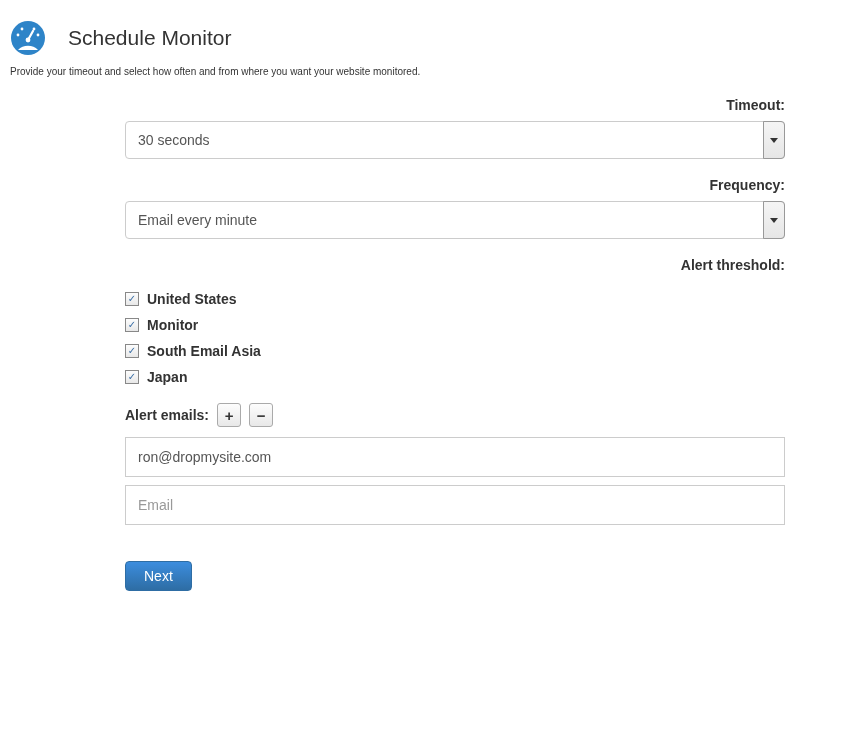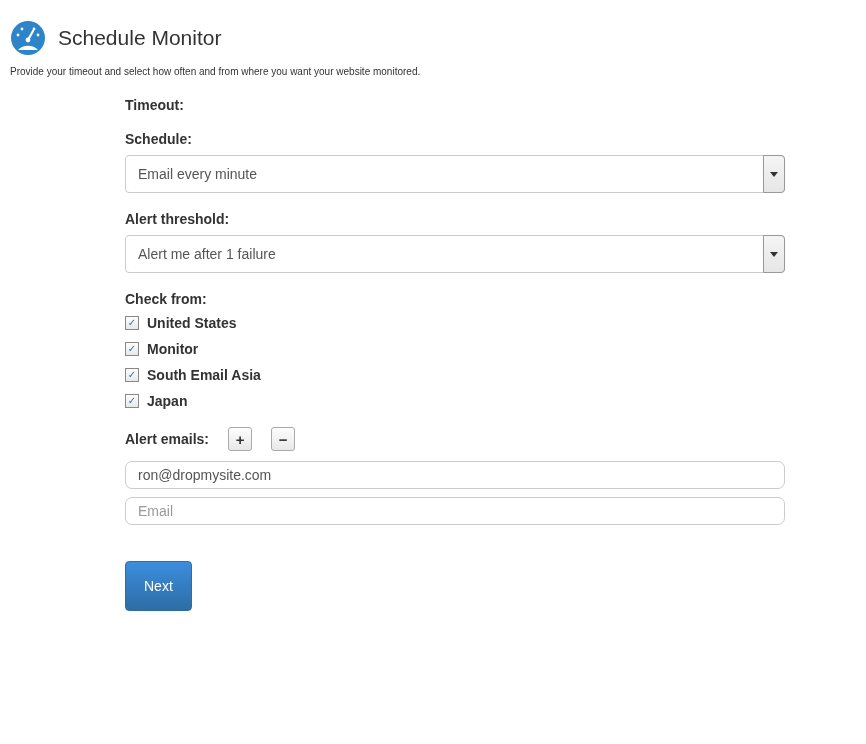--- a/index.html
+++ b/index.html
@@ -7,21 +7,21 @@
     font-family: "Helvetica Neue", Helvetica, Arial, sans-serif;
     font-size: 14px;
     color: #333;
     margin: 0;
     padding: 20px 10px;
     background: #fff;
   }
   .header {
     display: flex;
     align-items: center;
-    gap: 12px;
+    gap: 22px;
     margin-bottom: 10px;
   }
   .gauge-icon {
     width: 36px;
     height: 36px;
   }
   h1 {
     font-size: 21px;
     font-weight: 500;
     margin: 0;
@@ -38,20 +38,21 @@
   }
   .form-group {
     margin-bottom: 18px;
   }
   .form-label {
     display: block;
     font-weight: 700;
     font-size: 14px;
     margin-bottom: 8px;
     color: #333;
+    text-align: right;
   }
   .select-wrap {
     position: relative;
     width: 100%;
   }
   .select {
     width: 100%;
     height: 38px;
     padding: 6px 12px;
     font-size: 14px;
@@ -103,21 +104,21 @@
     color: #3a6ea5;
     line-height: 1;
   }
   .check-label {
     font-weight: 700;
     font-size: 14px;
   }
   .inline-label-row {
     display: flex;
     align-items: center;
-    gap: 19px;
+    gap: 8px;
     margin-bottom: 10px;
   }
   .inline-label {
     font-weight: 700;
     font-size: 14px;
   }
   .icon-btn {
     width: 24px;
     height: 24px;
     border: 1px solid #aaa;
@@ -126,38 +127,38 @@
     display: inline-flex;
     align-items: center;
     justify-content: center;
     font-size: 15px;
     font-weight: 700;
     color: #333;
     cursor: pointer;
   }
   .text-input {
     width: 100%;
-    height: 28px;
+    height: 40px;
     padding: 6px 12px;
     font-size: 14px;
     color: #555;
     background: #fff;
     border: 1px solid #ccc;
-    border-radius: 7px;
+    border-radius: 0;
     margin-bottom: 8px;
   }
   .text-input::placeholder {
     color: #999;
   }
   .btn-primary {
     background: #337ab7;
     background: linear-gradient(#3c8dde, #2e6da4);
     border: 1px solid #2e6da4;
     color: #fff;
-    padding: 16px 18px;
+    padding: 6px 18px;
     font-size: 14px;
     border-radius: 4px;
     cursor: pointer;
     margin-top: 10px;
   }
 </style>
 </head>
 <body>
 
 <div class="header">
@@ -175,40 +176,39 @@
   </span>
   <h1>Schedule Monitor</h1>
 </div>
 
 <p class="description">Provide your timeout and select how often and from where you want your website monitored.</p>
 
 <div class="form">
 
   <div class="form-group">
     <label class="form-label">Timeout:</label>
-  </div>
-
-  <div class="form-group">
-    <label class="form-label">Schedule:</label>
+    <div class="select-wrap">
+      <div class="select">30 seconds</div>
+      <div class="select-arrow"></div>
+    </div>
+  </div>
+
+  <div class="form-group">
+    <label class="form-label">Frequency:</label>
     <div class="select-wrap">
       <div class="select">Email every minute</div>
       <div class="select-arrow"></div>
     </div>
   </div>
 
   <div class="form-group">
     <label class="form-label">Alert threshold:</label>
-    <div class="select-wrap">
-      <div class="select">Alert me after 1 failure</div>
-      <div class="select-arrow"></div>
-    </div>
-  </div>
-
-  <div class="form-group">
-    <label class="form-label">Check from:</label>
+  </div>
+
+  <div class="form-group">
     <ul class="check-list">
       <li class="check-item">
         <span class="checkbox">✓</span>
         <span class="check-label">United States</span>
       </li>
       <li class="check-item">
         <span class="checkbox">✓</span>
         <span class="check-label">Monitor</span>
       </li>
       <li class="check-item">

